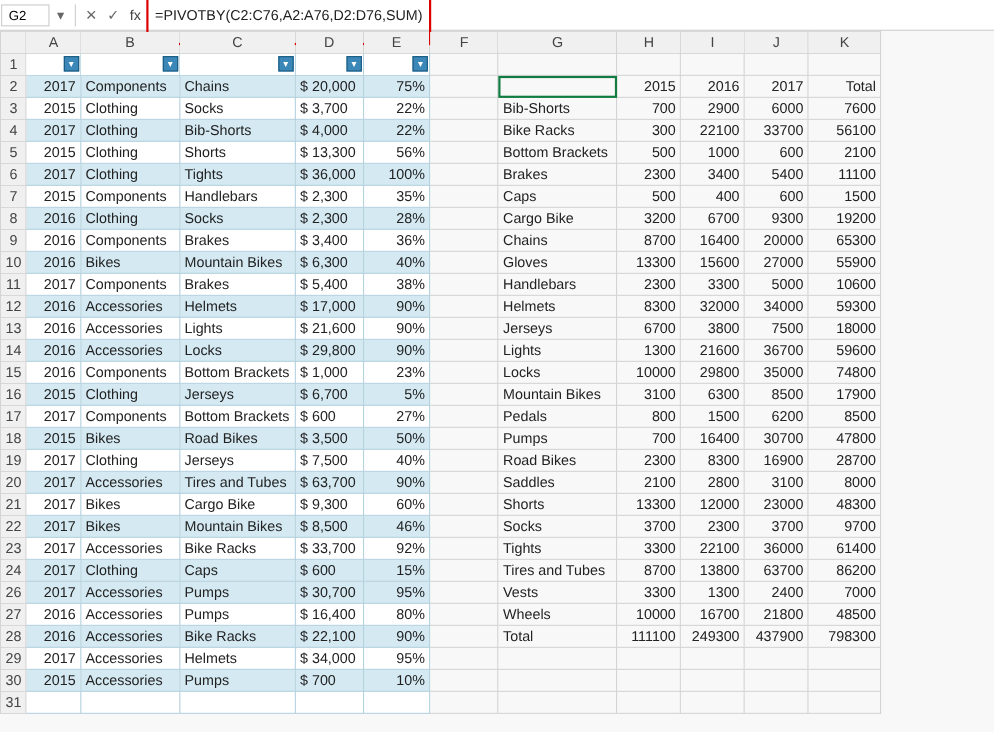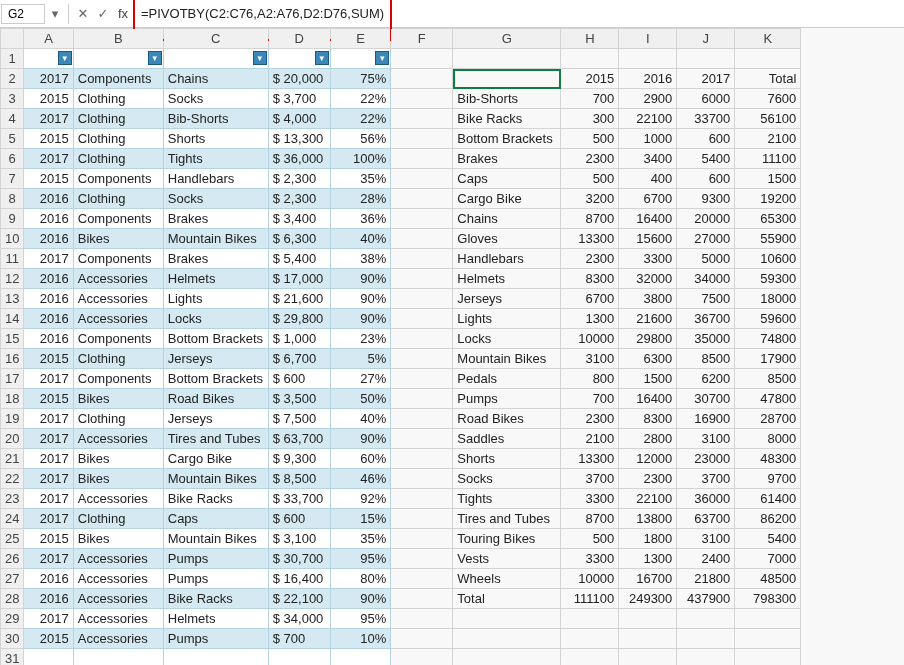--- a/index.html
+++ b/index.html
@@ -416,34 +416,20 @@
           <td class="dc ">Caps</td>
           <td class="dc sales">$    600</td>
           <td class="dc rating">15%</td>
           <td></td>
           <td class="pvlabel">Tires and Tubes</td>
           <td class="pv">8700</td>
           <td class="pv">13800</td>
           <td class="pv">63700</td>
           <td class="pv">86200</td>
         </tr>
-        <tr class="odd">
-          <th class="rowhead">25</th>
-          <td class="dc year">2015</td>
-          <td class="dc ">Bikes</td>
-          <td class="dc ">Mountain Bikes</td>
-          <td class="dc sales">$  3,100</td>
-          <td class="dc rating">35%</td>
-          <td></td>
-          <td class="pvlabel">Touring Bikes</td>
-          <td class="pv">500</td>
-          <td class="pv">1800</td>
-          <td class="pv">3100</td>
-          <td class="pv">5400</td>
-        </tr>
         <tr class="even">
           <th class="rowhead">26</th>
           <td class="dc year">2017</td>
           <td class="dc ">Accessories</td>
           <td class="dc ">Pumps</td>
           <td class="dc sales">$ 30,700</td>
           <td class="dc rating">95%</td>
           <td></td>
           <td class="pvlabel">Vests</td>
           <td class="pv">3300</td>

